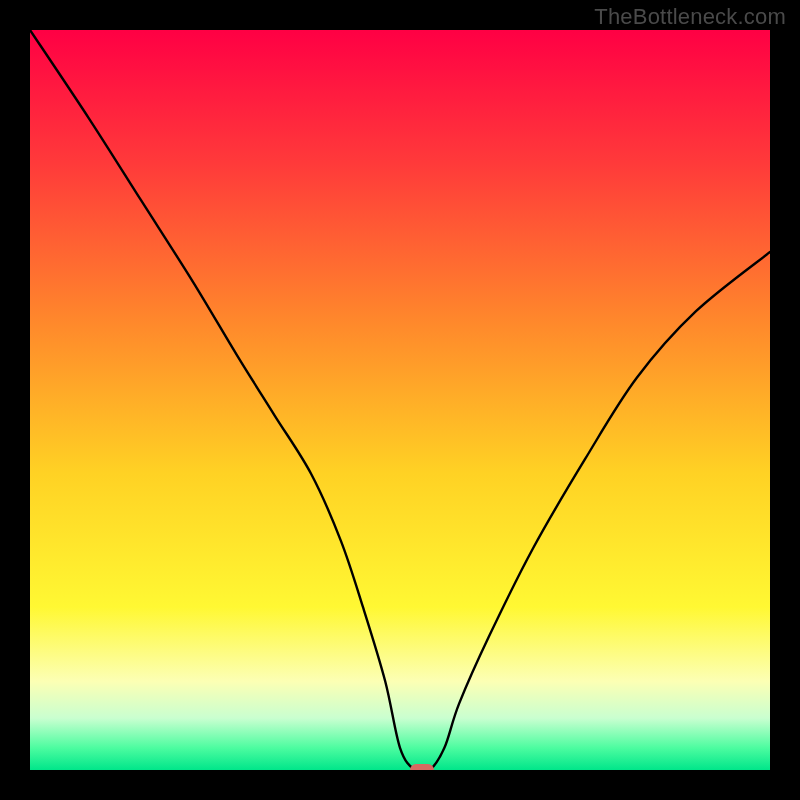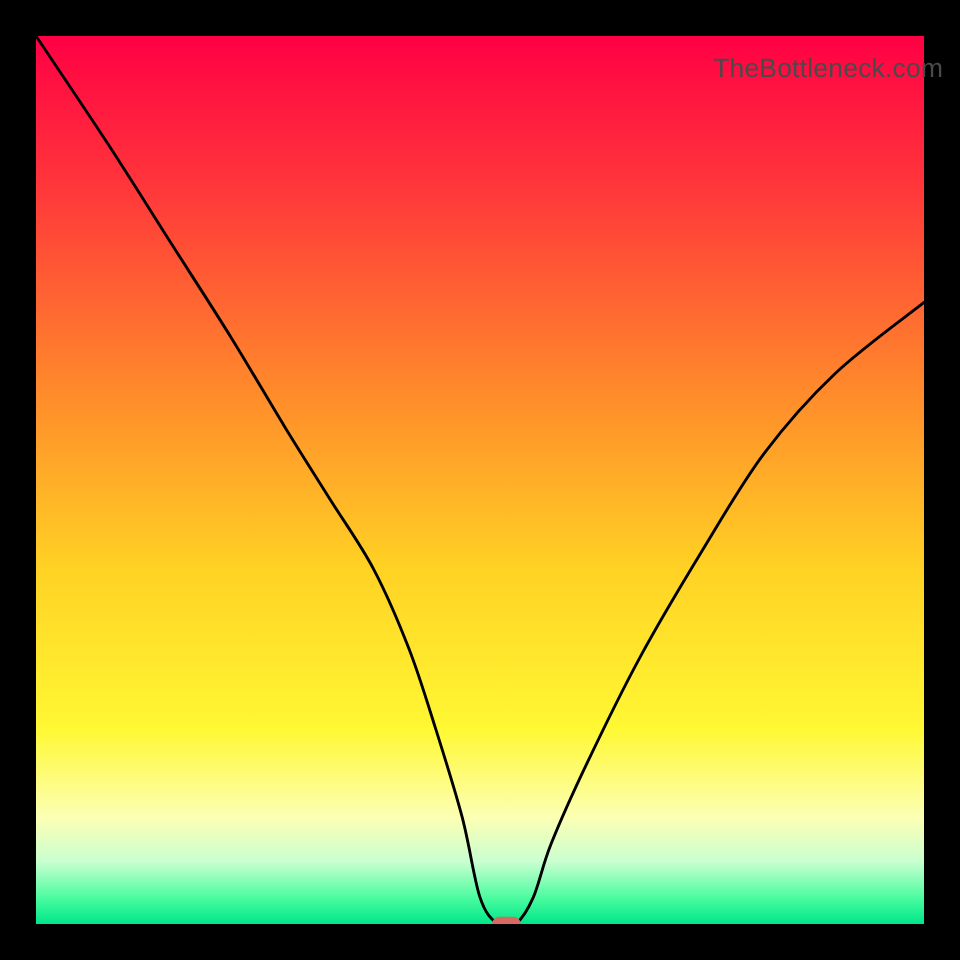--- a/index.html
+++ b/index.html
@@ -19,21 +19,20 @@
   }
   .watermark {
     position: absolute;
     top: 4px;
     right: 14px;
     color: #4a4a4a;
     font-size: 22px;
     font-weight: 500;
     letter-spacing: 0.2px;
     z-index: 20;
-    margin-top: 40px;
   }
   .plot {
     position: absolute;
     left: 30px;
     top: 30px;
     width: 740px;
     height: 740px;
     overflow: hidden;
   }
   .gradient-bg {

